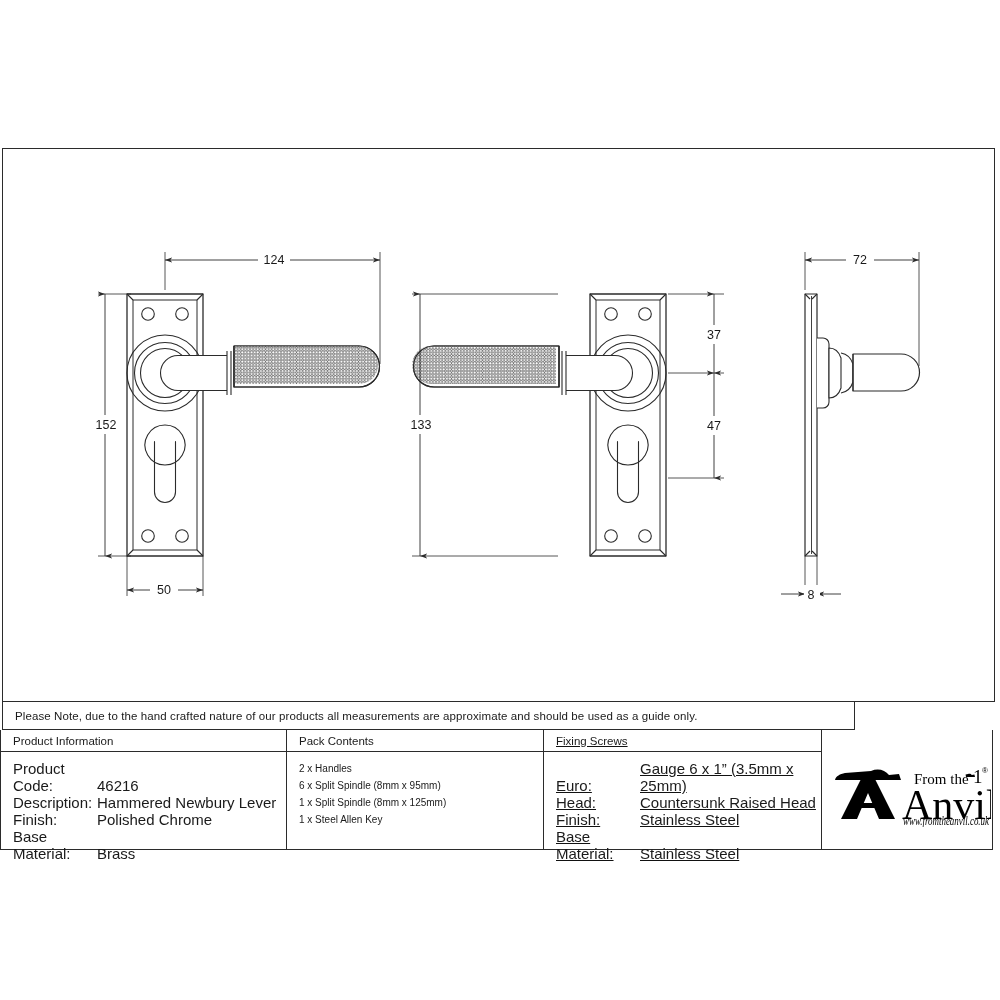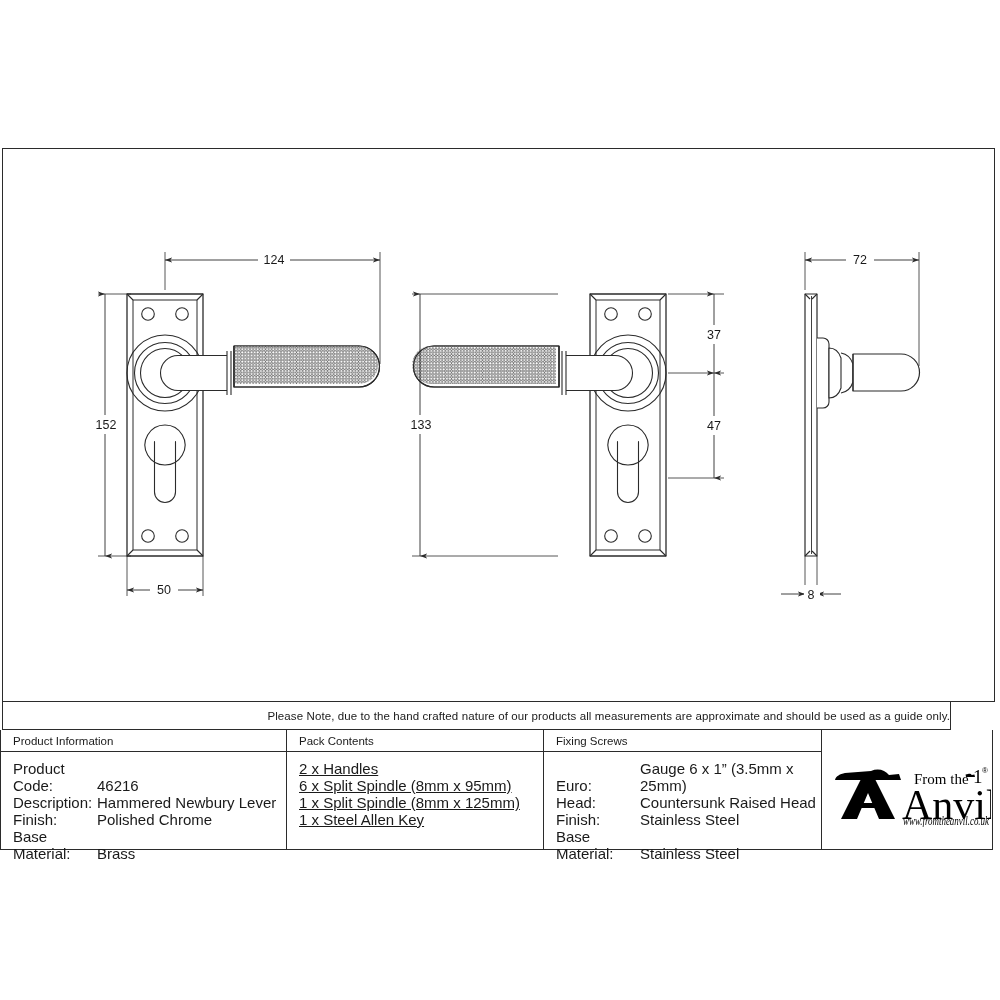--- a/index.html
+++ b/index.html
@@ -13,46 +13,46 @@
 
   
   .frame{
     position:absolute;left:2px;top:148px;width:993px;height:554px;
     border:1.5px solid #2b2b2b;box-sizing:border-box;background:#fff;
   }
   .drawing-svg{position:absolute;left:2px;top:148px;}
 
   
   .note-row{
-    position:absolute;left:2px;top:702px;width:949px;height:28px;
+    position:absolute;left:2px;top:702px;width:853px;height:28px;
     border:1.5px solid #2b2b2b;border-top:none;box-sizing:border-box;
-    display:flex;align-items:center;justify-content:flex-end;
+    display:flex;align-items:center;
   }
   .note-text{font-size:11.5px;padding-left:12px;letter-spacing:.1px;color:#1a1a1a;}
 
   .tbl{
     position:absolute;left:0;top:730px;width:993px;height:120px;
     box-sizing:border-box;border:1.5px solid #2b2b2b;border-top:none;
     display:flex;
   }
   .col{box-sizing:border-box;position:relative;height:100%;}
   .col.c1{width:286px;border-right:1.5px solid #2b2b2b;}
   .col.c2{width:257px;border-right:1.5px solid #2b2b2b;}
-  .col.c3{width:278px;border-right:1.5px solid #2b2b2b;}
+  .col.c3{width:278px;border-right:1.5px solid #2b2b2b;text-decoration:underline;}
   .col.c4{flex:1;}
   .col-head{
     height:22px;border-bottom:1.5px solid #2b2b2b;box-sizing:border-box;
     display:flex;align-items:center;padding-left:12px;font-size:11.5px;color:#1a1a1a;
   }
   .col-body{padding:8px 0 0 12px;}
   .kv{display:flex;font-size:15px;line-height:17px;color:#1a1a1a;align-items:flex-end;}
   .kv .k{width:84px;flex:0 0 84px;}
   .kv .v{flex:1;}
   .kv.cont .k{visibility:hidden;}
-  .plain{font-size:15px;line-height:17px;color:#1a1a1a;text-decoration:underline;}
+  .plain{font-size:10px;line-height:17px;color:#1a1a1a;}
 
   
   .logo-cell{display:flex;align-items:center;justify-content:center;height:100%;}
   .logo-wrap{position:relative;width:168px;height:74px;}
 </style>
 </head>
 <body>
 
 <div class="sheet">
 

